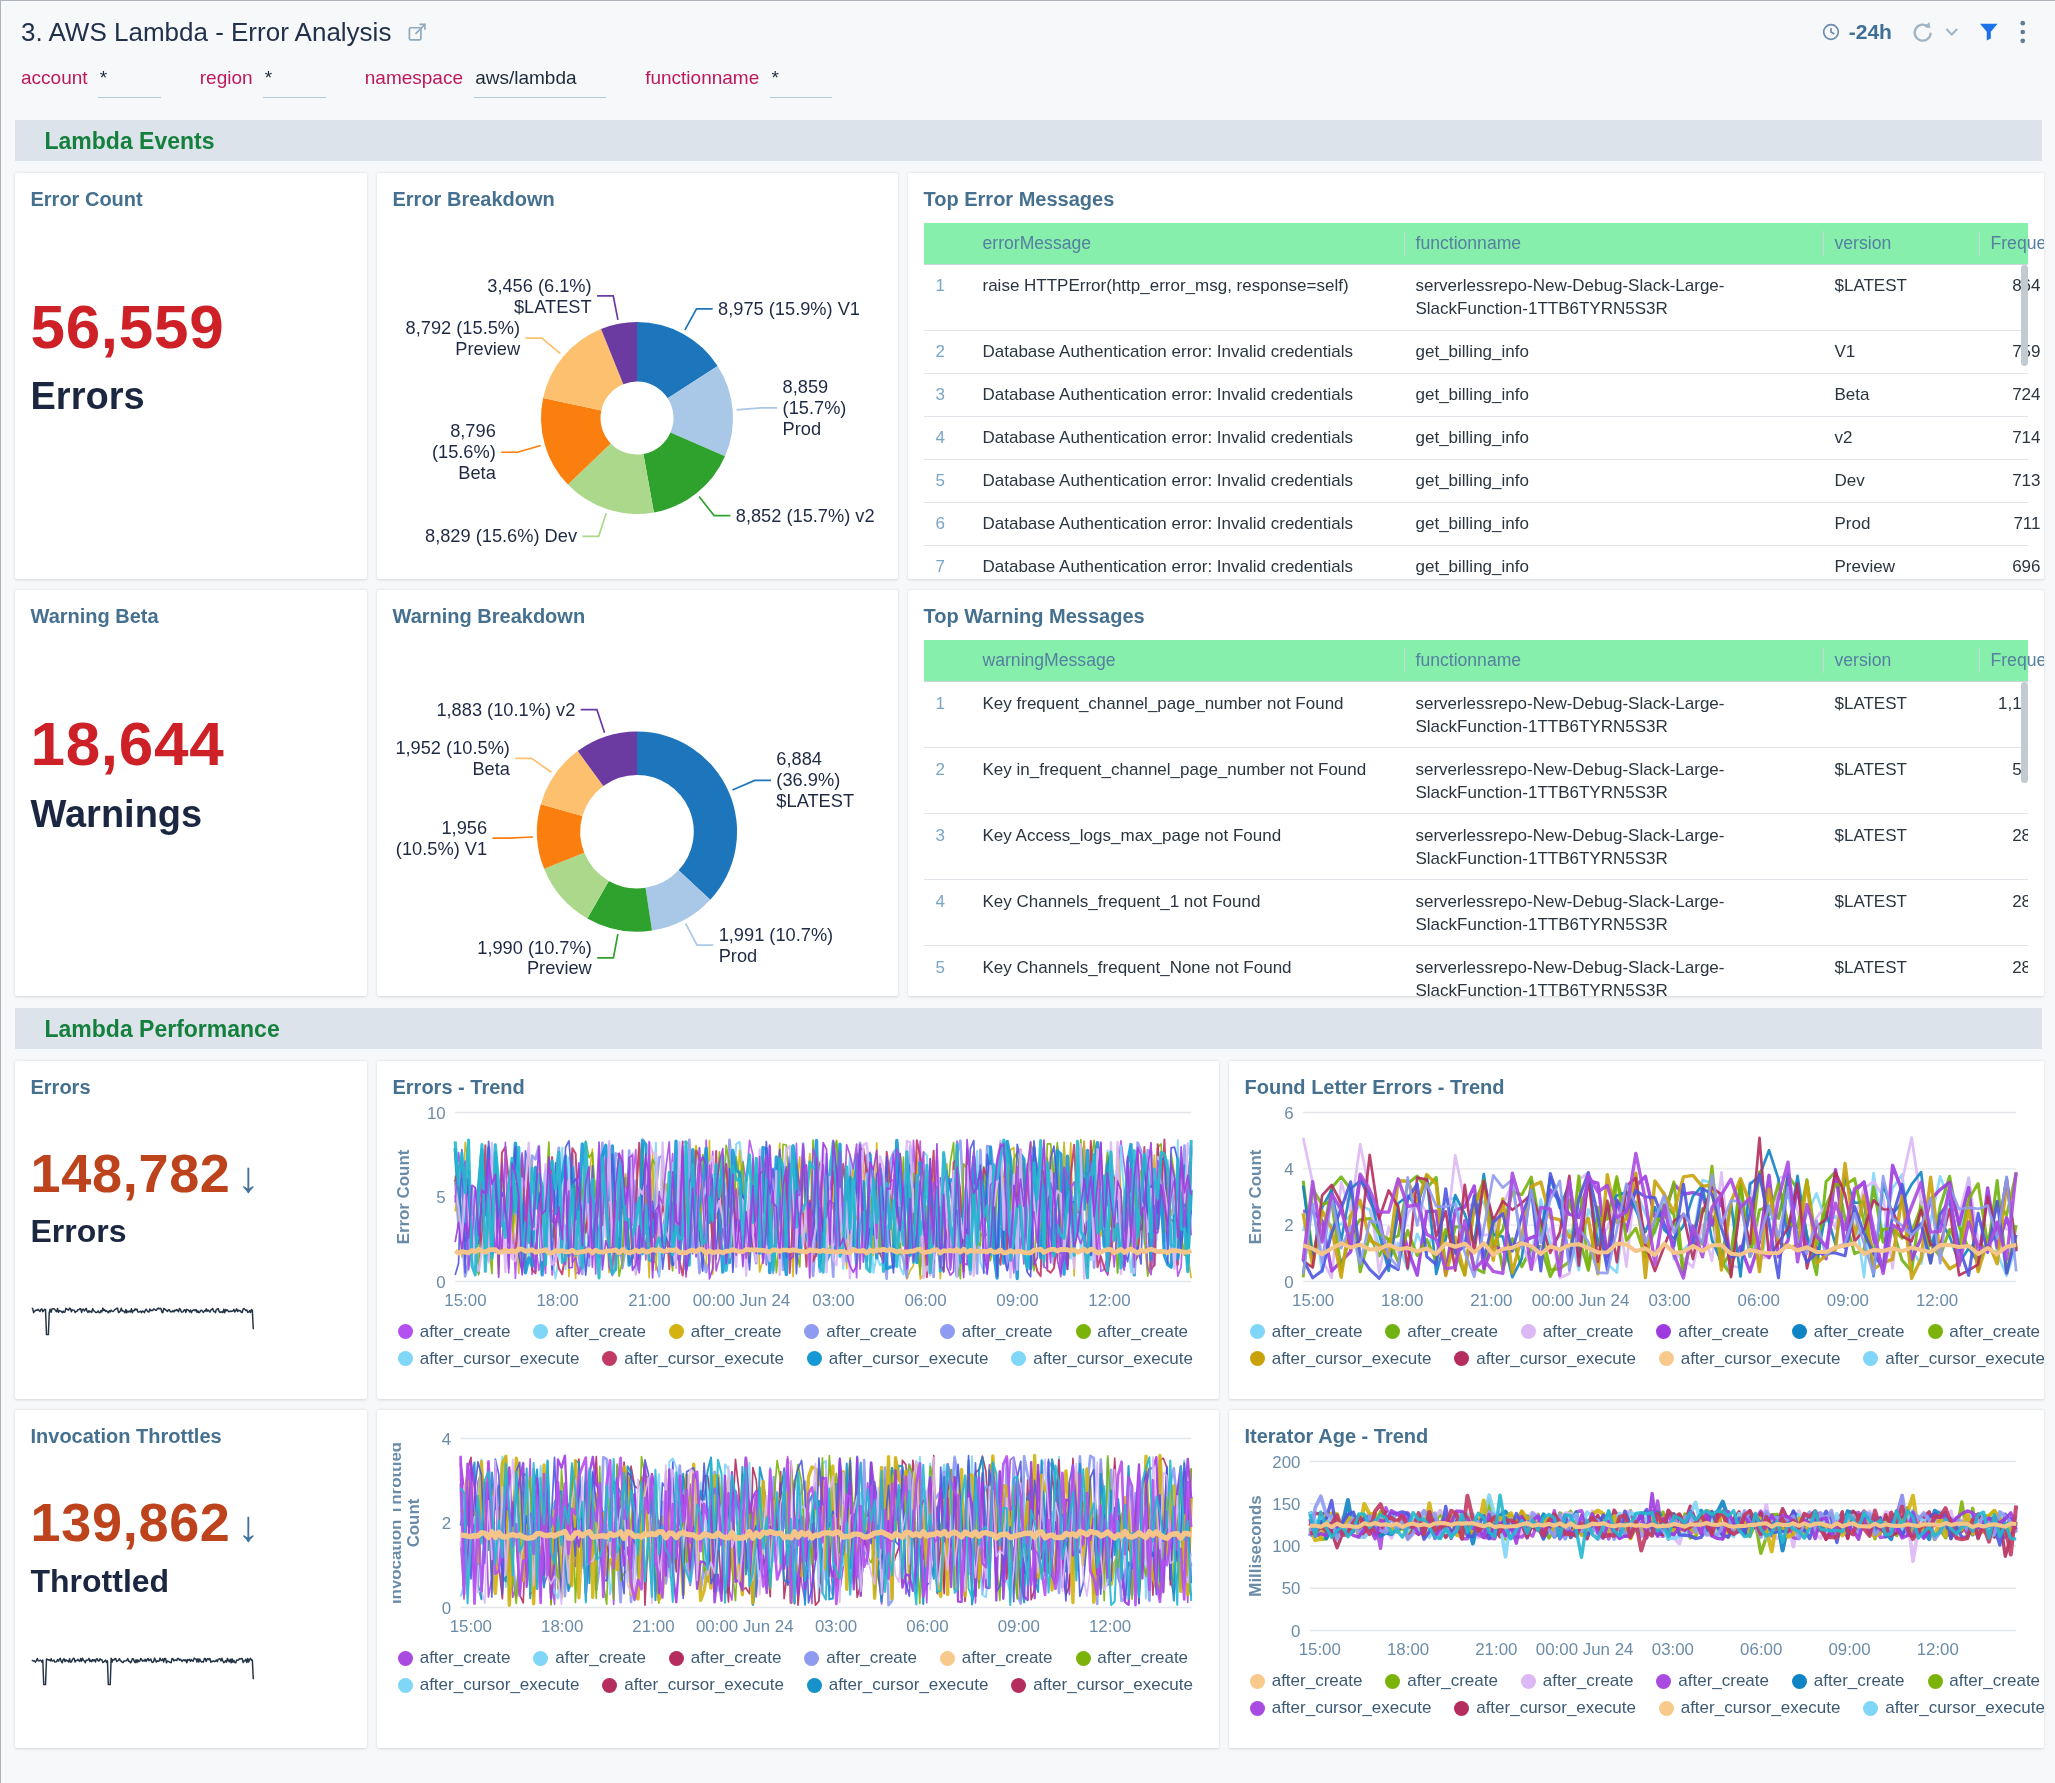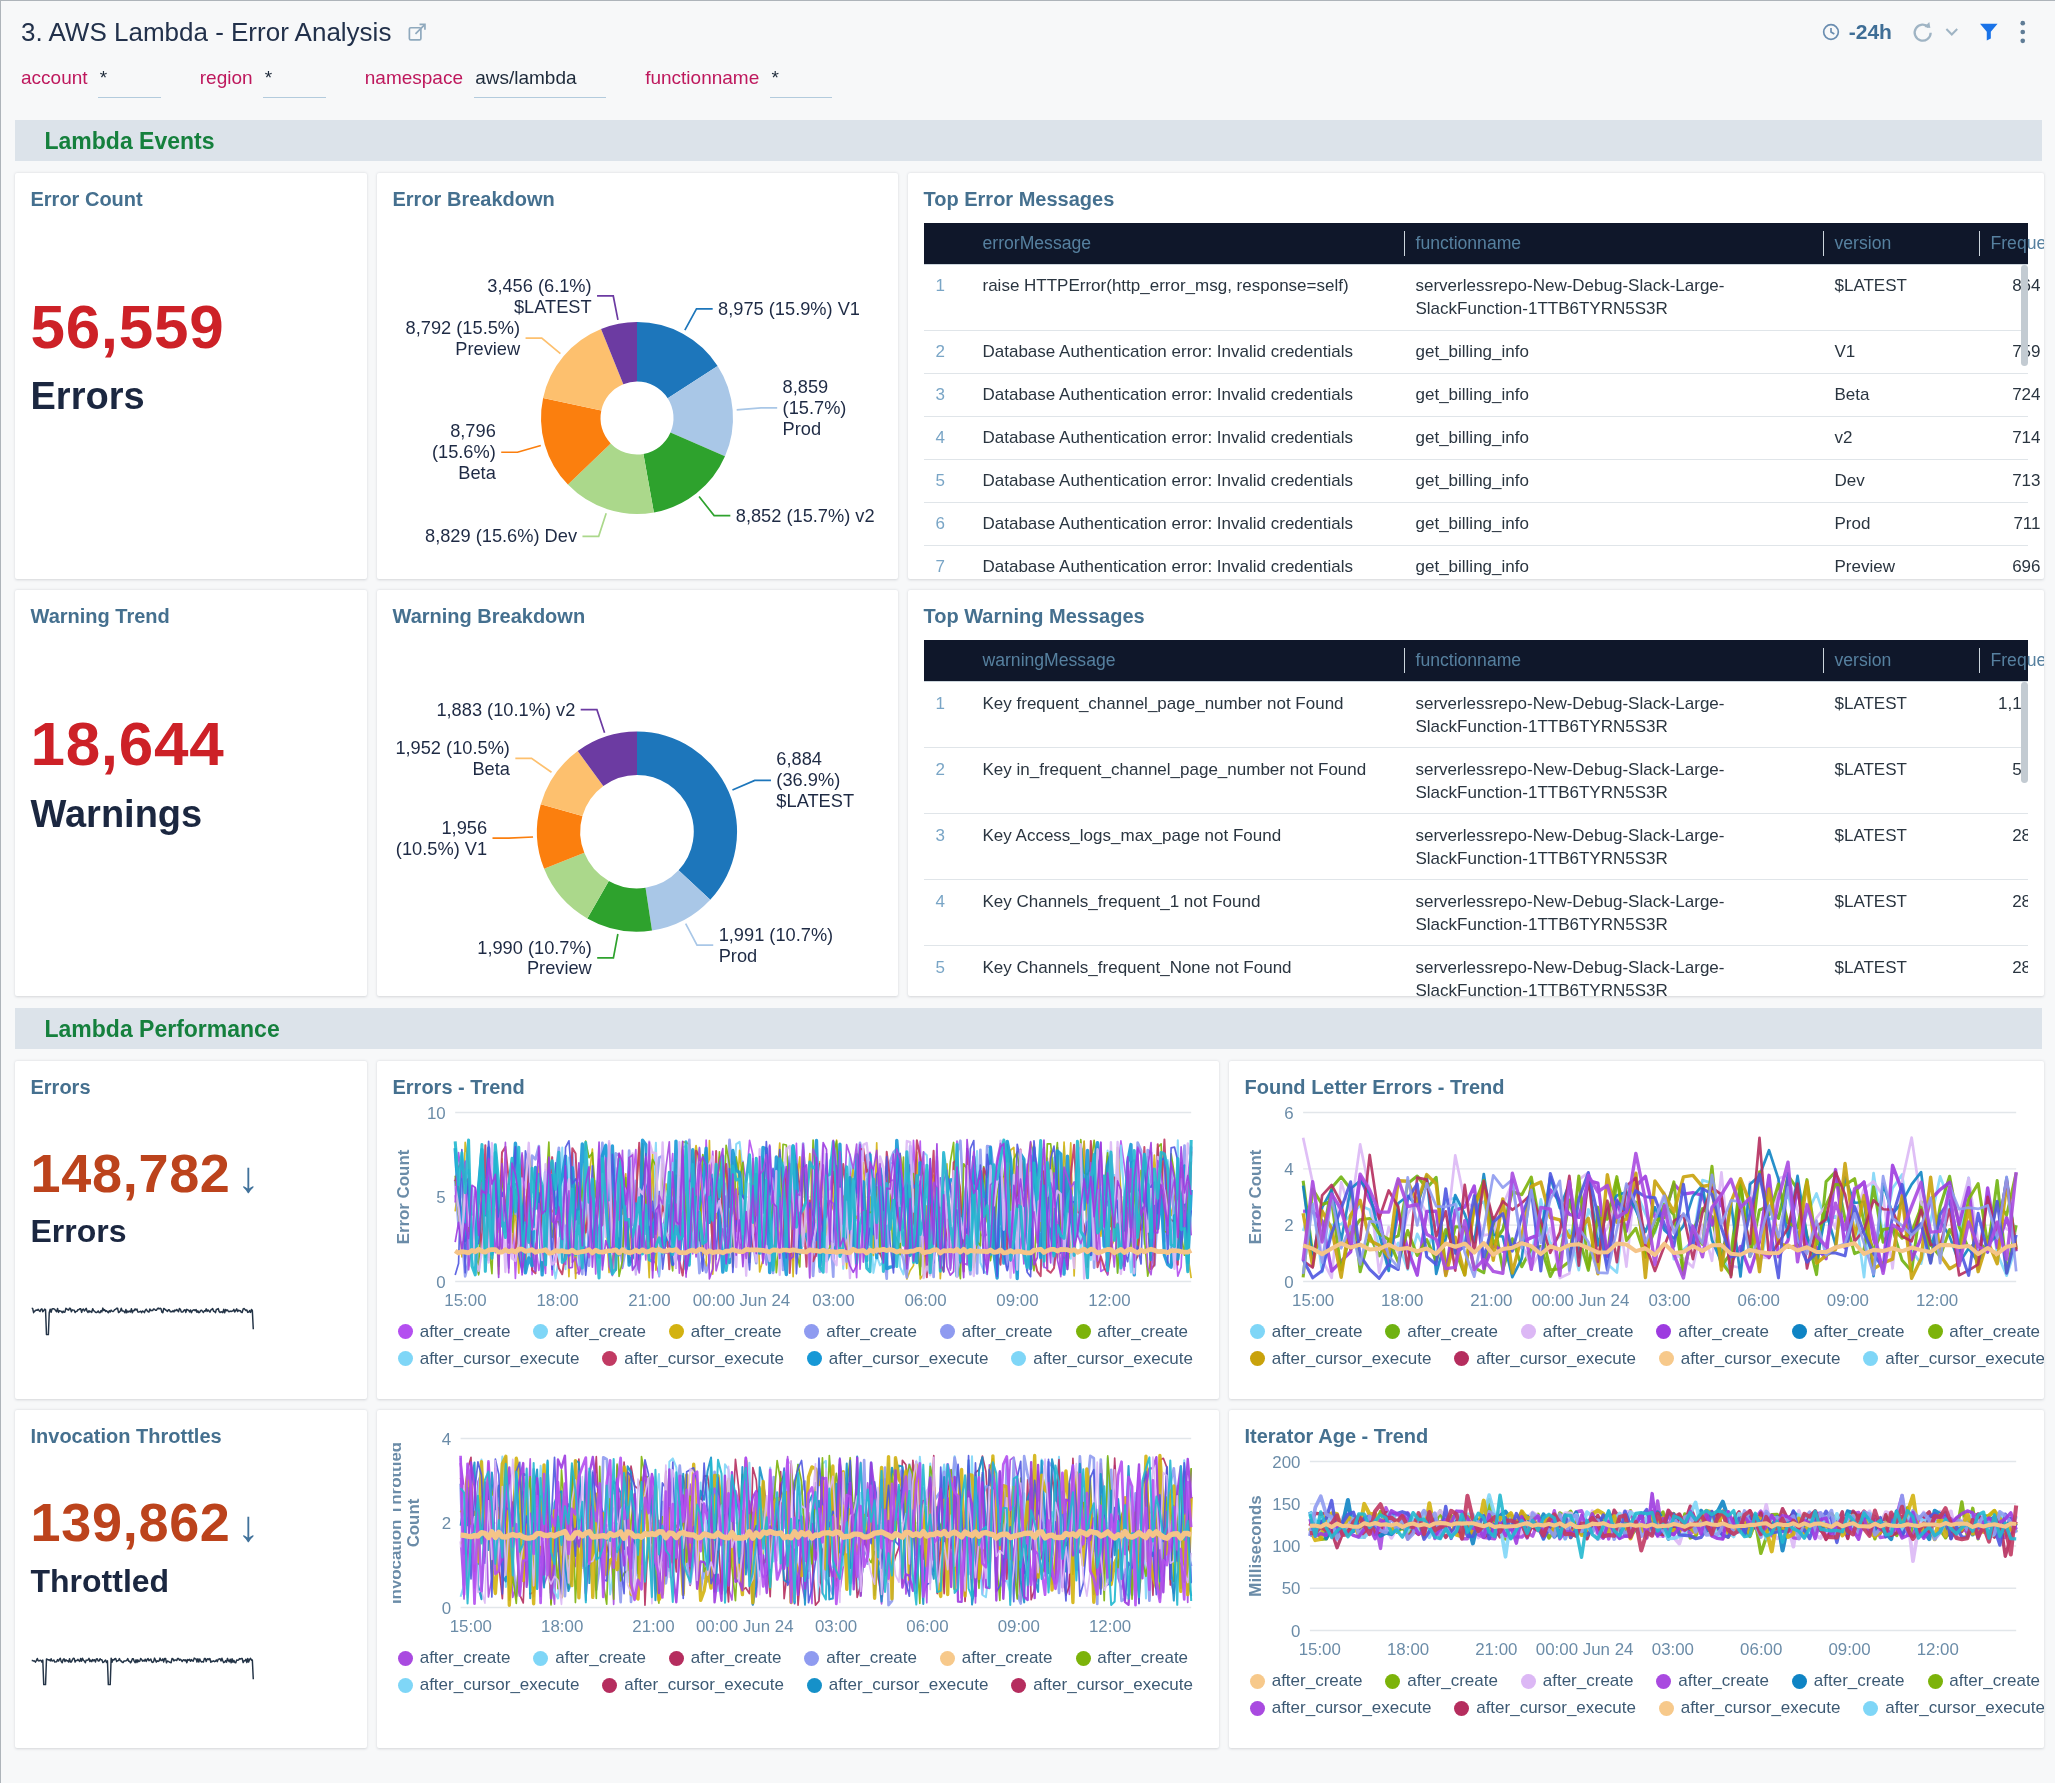--- a/index.html
+++ b/index.html
@@ -29,21 +29,21 @@
   
   .count-wrap{display:flex;flex-direction:column;}
   .bignum{font-size:62px;font-weight:700;color:#cd2127;margin-top:80px;letter-spacing:0.7px;}
   .bignum.brick{font-size:54px;color:#bc431c;margin-top:43px;}
   .bigunit{font-size:38px;font-weight:700;color:#1b2740;margin-top:13.5px;}
   .bigunit.small{font-size:32px;margin-top:9.5px;}
   .arrow{font-size:43px;color:#41729b;font-weight:400;margin-left:6.8px;}
   .spark{margin-top:43px;}
   
   .tblwrap{position:relative;margin-top:12px;}
-  .t-head{display:grid;grid-template-columns:47px 433px 419px 156px 81px;background:#0f172a;border-bottom:1.4px solid #ccd5dc;}
+  .t-head{display:grid;grid-template-columns:47px 433px 419px 156px 81px;background:#86efac;border-bottom:1.4px solid #ccd5dc;}
   .th{padding:10px 12px;color:#56809f;font-size:17.6px;position:relative;}
   .th.sep::before{content:'';position:absolute;left:0;top:8px;bottom:8px;width:1.4px;background:#ccd5dc;}
   .th.r{text-align:right;padding-right:19px;}
   .t-row{display:grid;grid-template-columns:47px 433px 419px 156px 81px;border-bottom:1.4px solid #e0e5e9;}
   .td{padding:9.5px 12px;font-size:17px;color:#2a3540;line-height:23px;word-wrap:break-word;}
   .td.num{color:#79a5c6;}
   .td.r{text-align:right;padding-right:19px;}
   .t-body.clip{max-height:329px;overflow:hidden;}
   .scroll-thumb{position:absolute;right:0px;top:42px;width:6.8px;height:101px;background:#c3cbd2;border-radius:3.4px;}
   
@@ -220,21 +220,21 @@
               <div class="td r">696</div>
             </div>
           </div>
           <div class="scroll-thumb"></div>
         </div>
     </div>
   </div>
 
   <div class="row row-a">
     <div class="panel h-tall">
-      <div class="ptitle">Warning Trend</div>
+      <div class="ptitle">Warning Beta</div>
       <div class="count-wrap">
         <div class="bignum">18,644</div>
         <div class="bigunit">Warnings</div>
       </div>
     </div>
 
     <div class="panel h-tall">
       <div class="ptitle">Warning Breakdown</div>
       <div class="chart" id="donut-warnings"><svg width="488" height="352" viewBox="0 0 722 520">
             <path d="M361.0 147.0 A148 148 0 0 1 469.4 395.8 L422.5 352.2 A84 84 0 0 0 361.0 211.0 Z" fill="#1d76bb"></path>

